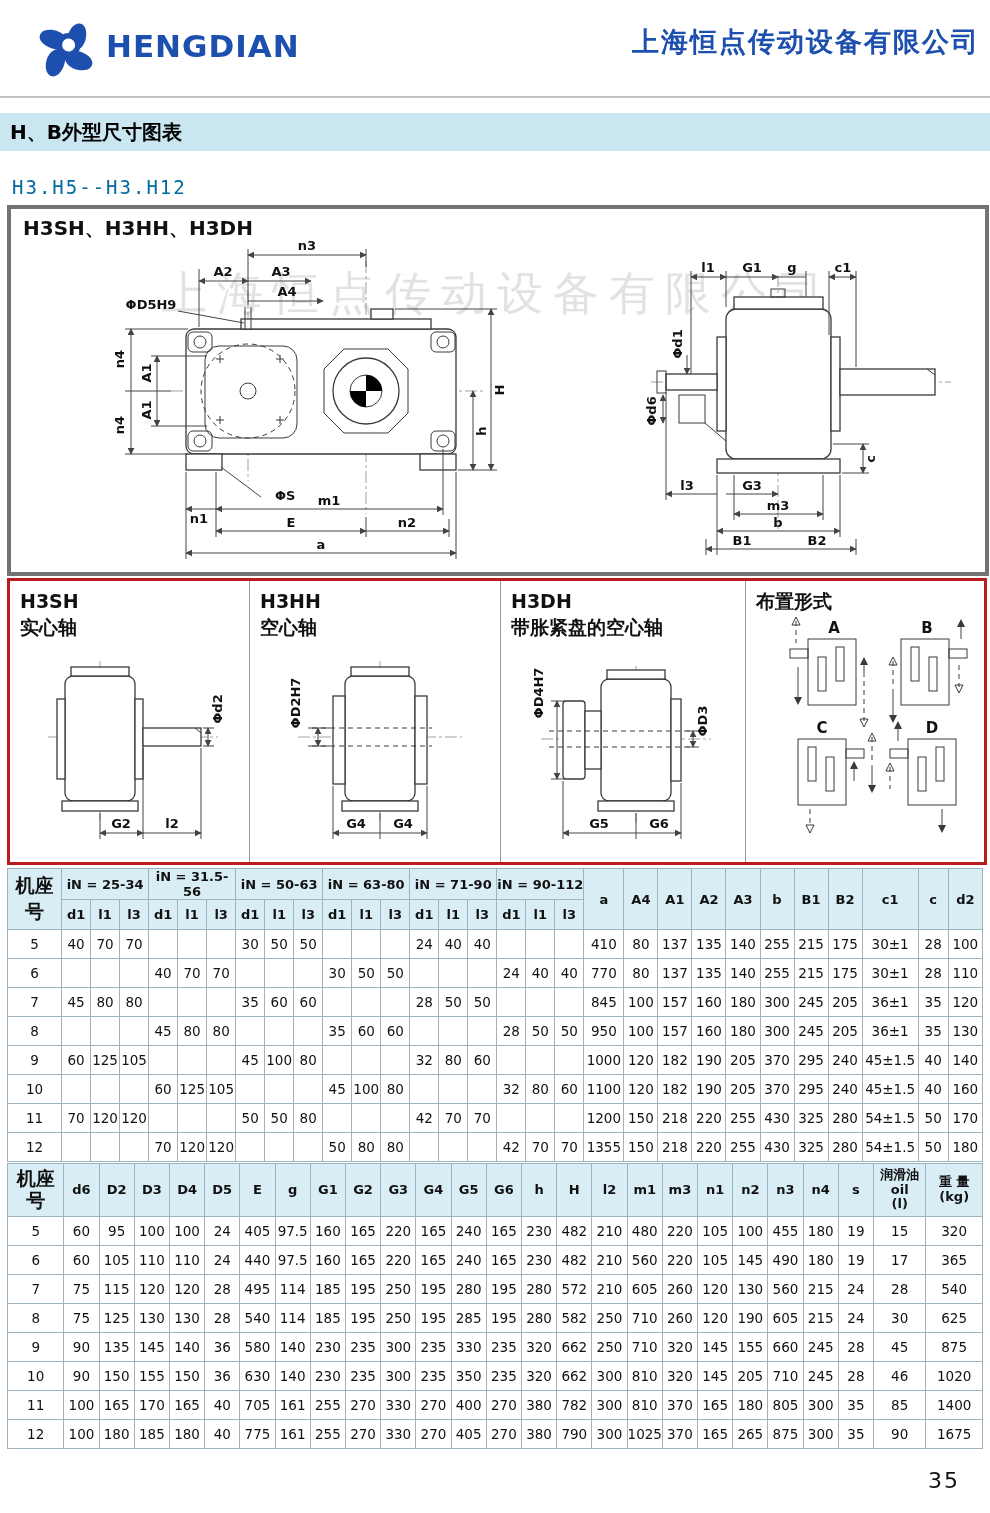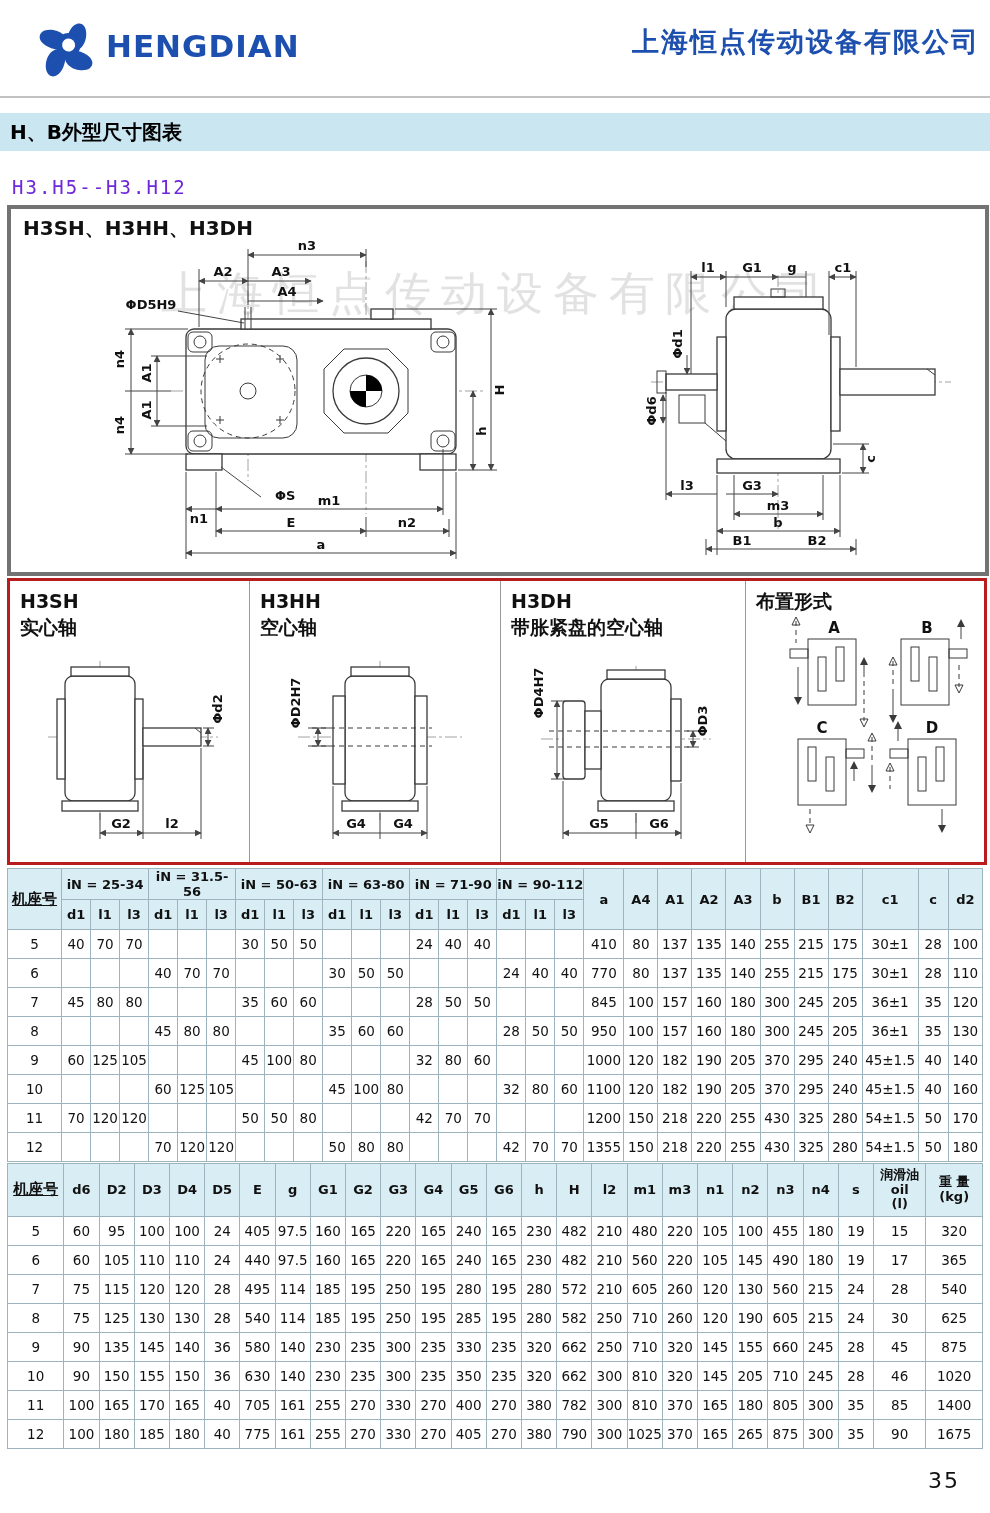--- a/index.html
+++ b/index.html
@@ -9,21 +9,21 @@
   
   .hdr{position:absolute;top:0;left:0;width:990px;height:96px;border-bottom:2px solid #c2c2c2;background:#fff;text-align:center;}
   .logo{position:absolute;left:30px;top:10px;width:72px;height:78px;}
   .brand{position:absolute;left:106px;top:28px;font-size:31px;font-weight:bold;color:#1d4fae;letter-spacing:1px;}
   .company{position:absolute;right:10px;top:24px;font-size:27px;font-weight:bold;color:#1d4fae;letter-spacing:2px;}
 
   
   .titlebar{position:absolute;top:113px;left:0;width:990px;height:38px;background:#c9e6f1;text-align:right;}
   .titlebar span{position:absolute;left:10px;top:6px;font-size:20px;font-weight:bold;color:#000;}
 
-  .model-range{position:absolute;top:176px;left:12px;font-size:19px;letter-spacing:2px;color:#6d28d9;
+  .model-range{position:absolute;top:176px;left:12px;font-size:19px;letter-spacing:2px;color:#0369a1;
                font-family:"DejaVu Sans Mono","Liberation Mono",monospace;}
 
   
   .draw-box{position:absolute;top:205px;left:7px;width:974px;height:363px;border:4px solid #737373;background:#fff;}
   .draw-title{position:absolute;left:12px;top:6px;font-size:20px;font-weight:bold;z-index:3;}
   .draw-box svg{position:absolute;left:0;top:0;}
 
   
   .panels{position:absolute;top:578px;left:7px;width:974px;height:281px;border:3px solid #b91c1c;display:flex;background:#fff;}
   .panel{position:relative;height:100%;border-right:1px solid #999;box-sizing:border-box;}
@@ -42,21 +42,21 @@
   .lbl2{font:700 15px "DejaVu Sans","Liberation Sans",sans-serif;fill:#111;}
   .wm{font:400 46px "DejaVu Sans","Liberation Sans",sans-serif;fill:#e2e2e2;letter-spacing:10px;}
 
   
   .tbl{position:absolute;left:7px;border-collapse:collapse;table-layout:fixed;background:#fff;border:1px solid #7e949e;}
   #t1{top:868px;width:976px;}
   #t2{top:1163px;width:976px;}
   .tbl th,.tbl td{border:1px solid #9db4be;text-align:center;vertical-align:middle;padding:0;overflow:hidden;}
   .tbl th{background:#d9edf4;font-weight:600;font-size:13px;height:29px;}
   .tbl td{font-size:13.5px;height:28px;background:#fff;}
-  th.frame{font-size:15px;text-decoration:underline;}
+  th.frame{font-size:19px;}
   #t2 th{white-space:pre-line;height:52px;line-height:1.15;}
   .pageno{position:absolute;right:30px;top:1468px;font-size:22px;letter-spacing:2px;}
 </style>
 </head>
 <body>
 
 <div class="page">
 
   <div class="hdr">
     <svg class="logo" viewBox="0 0 72 78">

